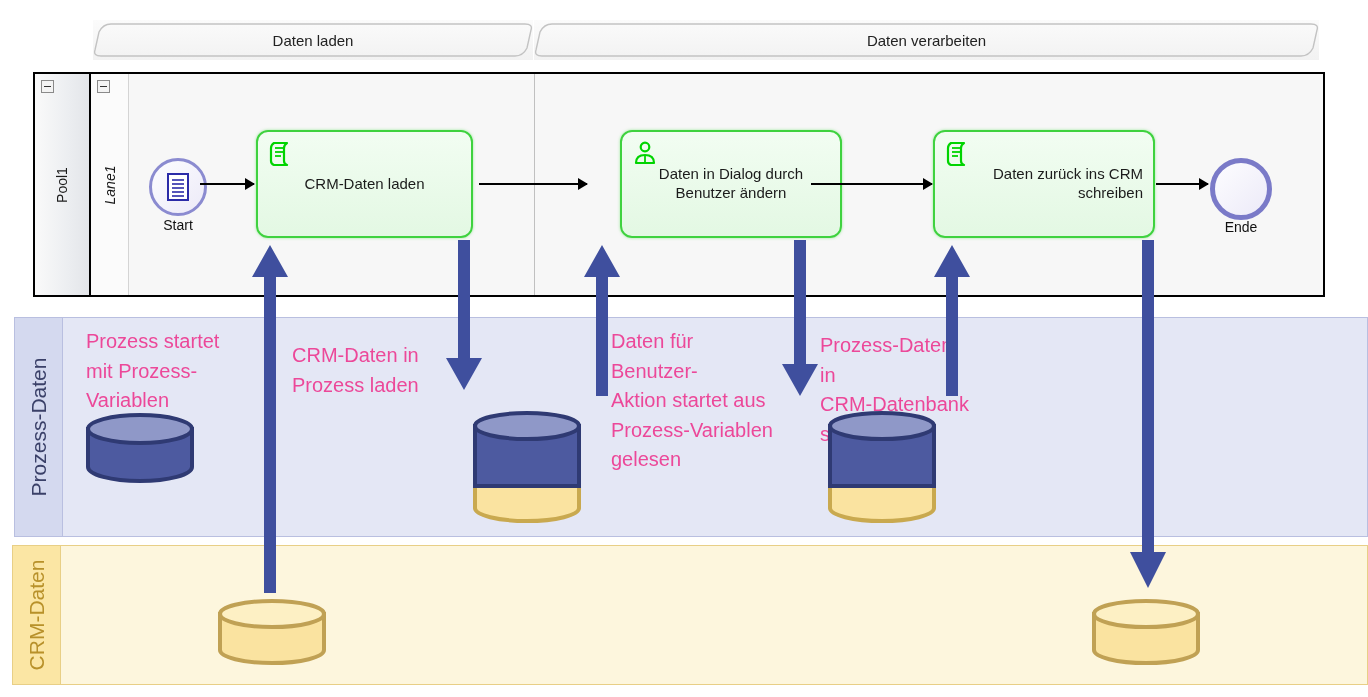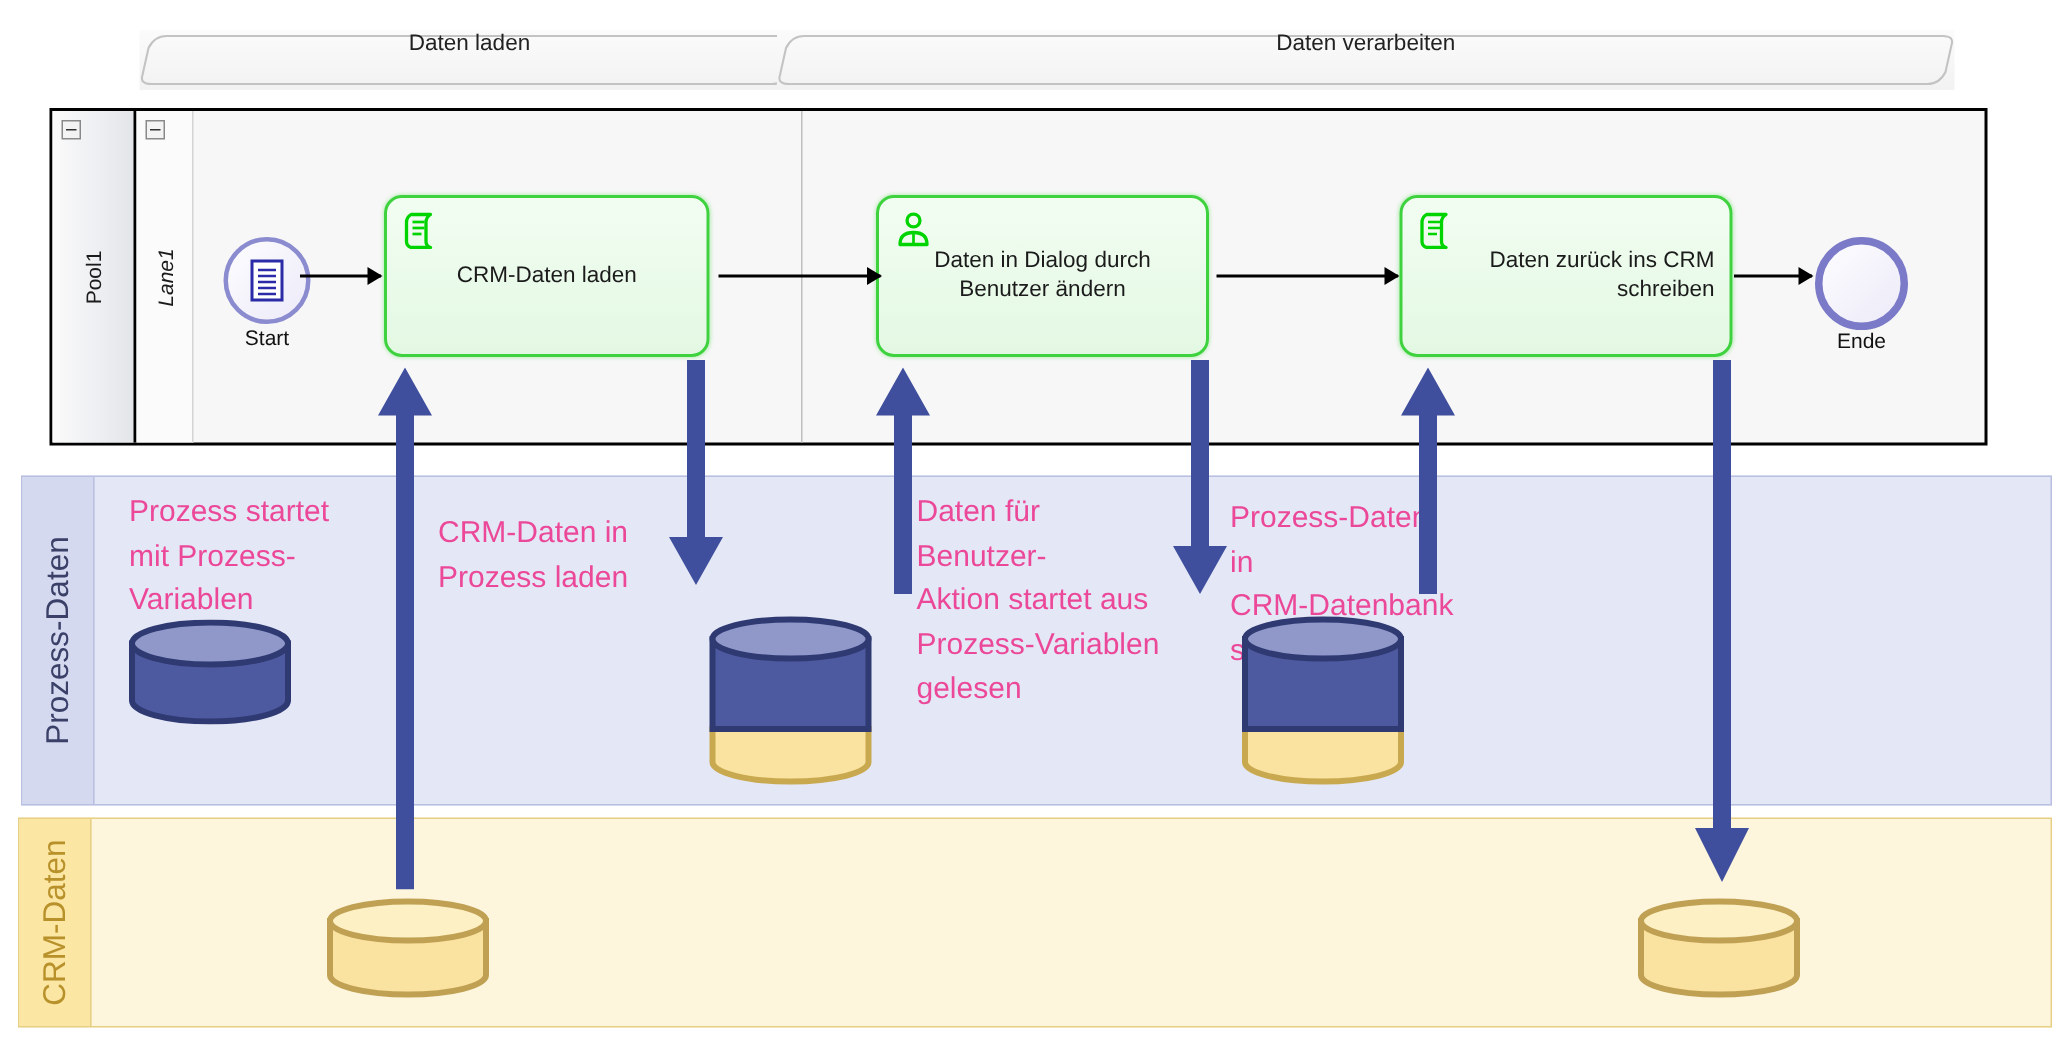--- a/index.html
+++ b/index.html
@@ -8,21 +8,21 @@
     background:#ffffff;
     font-family:"Liberation Sans", sans-serif;
     position:relative;
     overflow:hidden;
   }
 
   
   .phase{
     position:absolute;top:20px;height:40px;
     background:linear-gradient(180deg,#fbfbfb 0%,#f2f2f2 100%);
-    display:flex;justify-content:center;
+    display:flex;align-items:center;justify-content:center;
     font-size:15px;color:#222;
   }
   .phase .phase-label{position:relative;z-index:2;}
   .phase svg{position:absolute;left:0;top:0;}
 
   
   #pool{
     position:absolute;left:33px;top:72px;width:1292px;height:225px;
     border:2px solid #000;
     background:#f7f7f7;
@@ -136,21 +136,21 @@
 </head>
 <body>
 
 <div class="phase" id="phase-0" style="left:93px;width:440px;">
   <svg width="440" height="40" viewBox="0 0 440 40">
     <path d="M 18 4 Q 10 4 6 12 L 2 30 Q 0 36 8 36 L 422 36 Q 430 36 434 28 L 438 10 Q 440 4 432 4 Z" fill="none" stroke="#c3c3c3" stroke-width="1.4"></path>
   </svg>
   <span class="phase-label">Daten laden</span>
 </div>
 
-<div class="phase" id="phase-1" style="left:518px;width:785px;">
+<div class="phase" id="phase-1" style="left:534px;width:785px;">
   <svg width="785" height="40" viewBox="0 0 785 40">
     <path d="M 18 4 Q 10 4 6 12 L 2 30 Q 0 36 8 36 L 767 36 Q 775 36 779 28 L 783 10 Q 785 4 777 4 Z" fill="none" stroke="#c3c3c3" stroke-width="1.4"></path>
   </svg>
   <span class="phase-label">Daten verarbeiten</span>
 </div>
 
 <div id="pool">
 
   <div id="pool-header">
     <div class="collapse-btn"></div>
@@ -180,21 +180,21 @@
 <div class="task" id="task-0" style="left:256px;width:217px;">
   <svg class="task-icon" viewBox="0 0 26 26">
     <path d="M6 3 h13 q-3 2 -3 5 v13 q0 3 3 4 h-13 q-3 -1 -3 -4 v-13 q0 -3 3 -5 z" fill="none" stroke="#00d400" stroke-width="2.2" stroke-linejoin="round"></path>
     <line x1="7" y1="8" x2="15" y2="8" stroke="#00d400" stroke-width="1.8"></line>
     <line x1="7" y1="12" x2="15" y2="12" stroke="#00d400" stroke-width="1.8"></line>
     <line x1="7" y1="16" x2="13" y2="16" stroke="#00d400" stroke-width="1.8"></line>
   </svg>
   <span class="task-label">CRM-Daten laden</span>
 </div>
 
-<div class="task" id="task-1" style="left:584px;width:222px;">
+<div class="task" id="task-1" style="left:620px;width:222px;">
   <svg class="task-icon" viewBox="0 0 26 26">
     <circle cx="13" cy="7" r="4.3" fill="none" stroke="#00d400" stroke-width="2.2"></circle>
     <path d="M4 23 q0 -8 9 -8 q9 0 9 8 z" fill="none" stroke="#00d400" stroke-width="2.2" stroke-linejoin="round"></path>
     <line x1="13" y1="16" x2="13" y2="23" stroke="#00d400" stroke-width="1.8"></line>
   </svg>
   <span class="task-label">Daten in Dialog durch
 Benutzer ändern</span>
 </div>
 
 <div class="task" id="task-2" style="left:933px;width:222px;text-align:right;">

